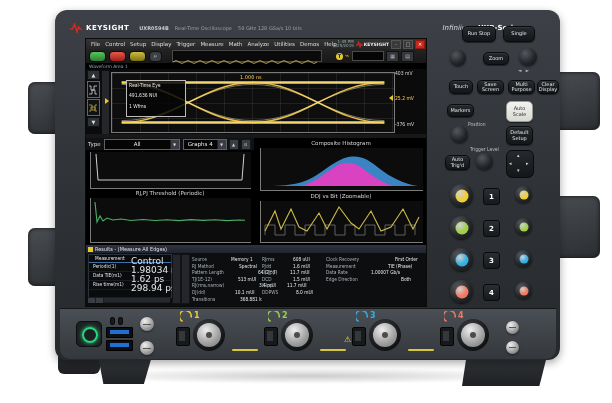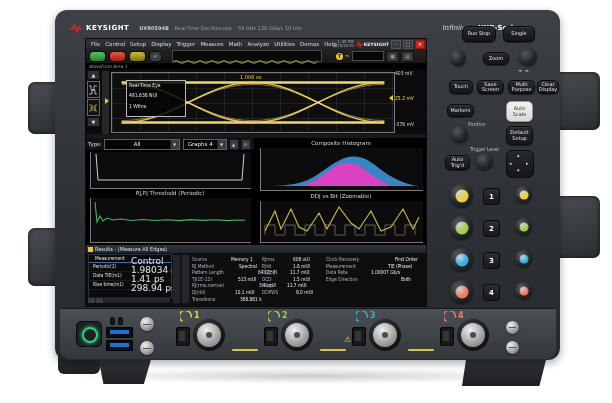--- a/index.html
+++ b/index.html
@@ -303,21 +303,21 @@
               <span class="rt-bullet"></span>
               <span class="rt-cell">Periodic(1)</span>
             </span>
           <span class="rt-c2"><span class="rt-cell">1.98034 ns</span></span>
         </div>
         <div class="rt-row">
           <span class="rt-c1">
               <span class="rt-bullet"></span>
               <span class="rt-cell">Data TIE(m1)</span>
             </span>
-          <span class="rt-c2"><span class="rt-cell">1.41 ps</span></span>
+          <span class="rt-c2"><span class="rt-cell">1.62 ps</span></span>
         </div>
         <div class="rt-row">
           <span class="rt-c1">
               <span class="rt-bullet"></span>
               <span class="rt-cell">Rise time(m1)</span>
             </span>
           <span class="rt-c2"><span class="rt-cell">298.94 ps</span></span>
         </div>
       </div>
       <div class="res-scroll">

